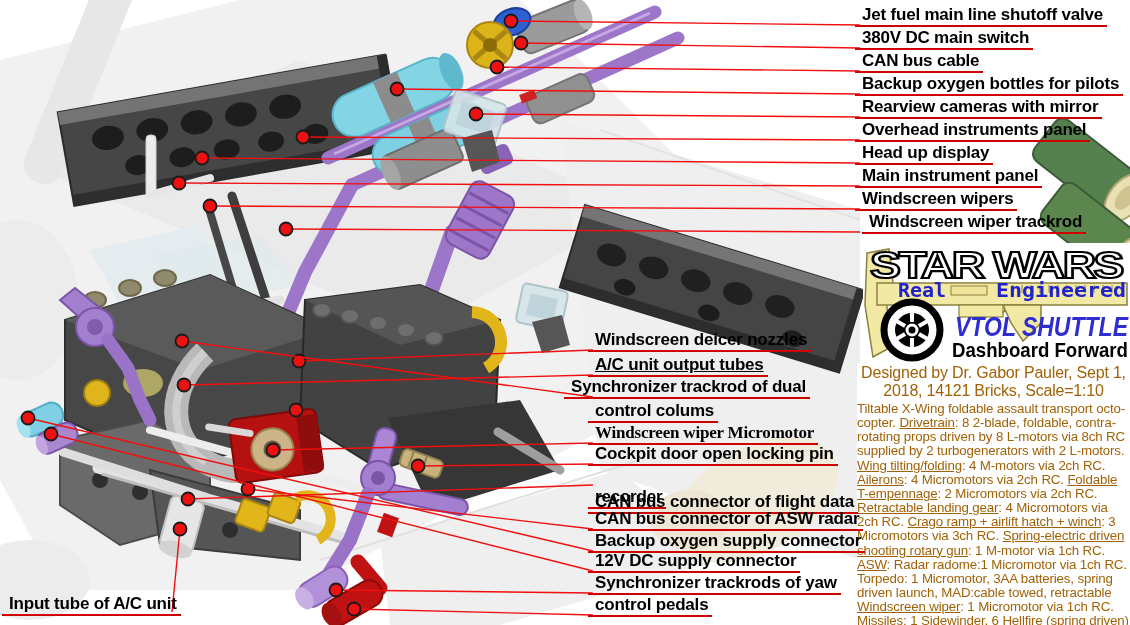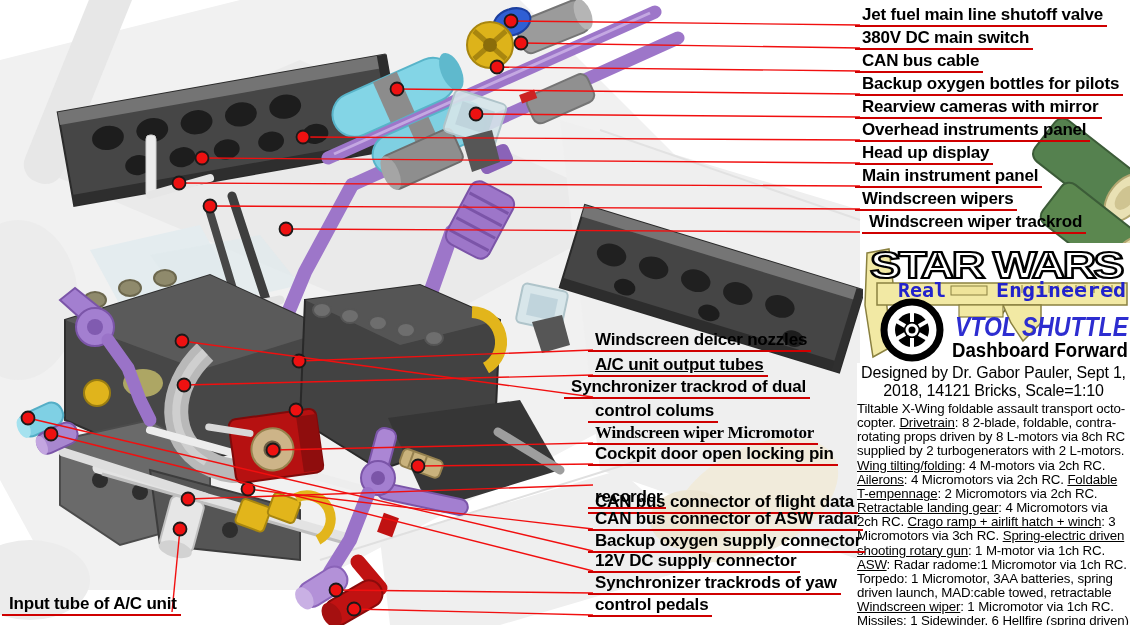--- a/index.html
+++ b/index.html
@@ -4,21 +4,21 @@
 <style>
   html,body{margin:0;padding:0;background:#fff;}
   .stage{position:relative;width:1130px;height:625px;overflow:hidden;background:#fff;
          font-family:"Liberation Sans",sans-serif;}
   #scene{position:absolute;left:0;top:0;z-index:1;}
   #labels-layer{position:absolute;left:0;top:0;width:904px;height:625px;z-index:10;pointer-events:none;}
   .ann-label{position:absolute;font:bold 17px "Liberation Sans",sans-serif;color:#000;
              line-height:18px;white-space:nowrap;padding:0 4px 1px 7px;
              border-bottom:2px solid #cf0000;letter-spacing:-0.2px;}
   #logo-box{position:absolute;left:863px;top:243px;width:267px;height:122px;background:#fff;z-index:5;}
-  #desc-block{position:absolute;left:857px;top:363px;width:273px;height:262px;background:#fff;z-index:5;color:#000000;}
+  #desc-block{position:absolute;left:857px;top:363px;width:273px;height:262px;background:#fff;z-index:5;color:#a16207;}
   #designed-line{font:16px "Liberation Sans",sans-serif;line-height:18px;text-align:center;margin:1px 0 2px 0;letter-spacing:-0.2px;}
   #desc-body{font:13.3px "Liberation Sans",sans-serif;line-height:14.15px;letter-spacing:-0.15px;text-align:left;}
   #desc-body .u{text-decoration:underline;}
 </style>
 </head>
 <body>
 
 <div class="stage">
 
   <svg id="scene" width="1130" height="625" viewBox="0 0 1130 625" xmlns="http://www.w3.org/2000/svg">

